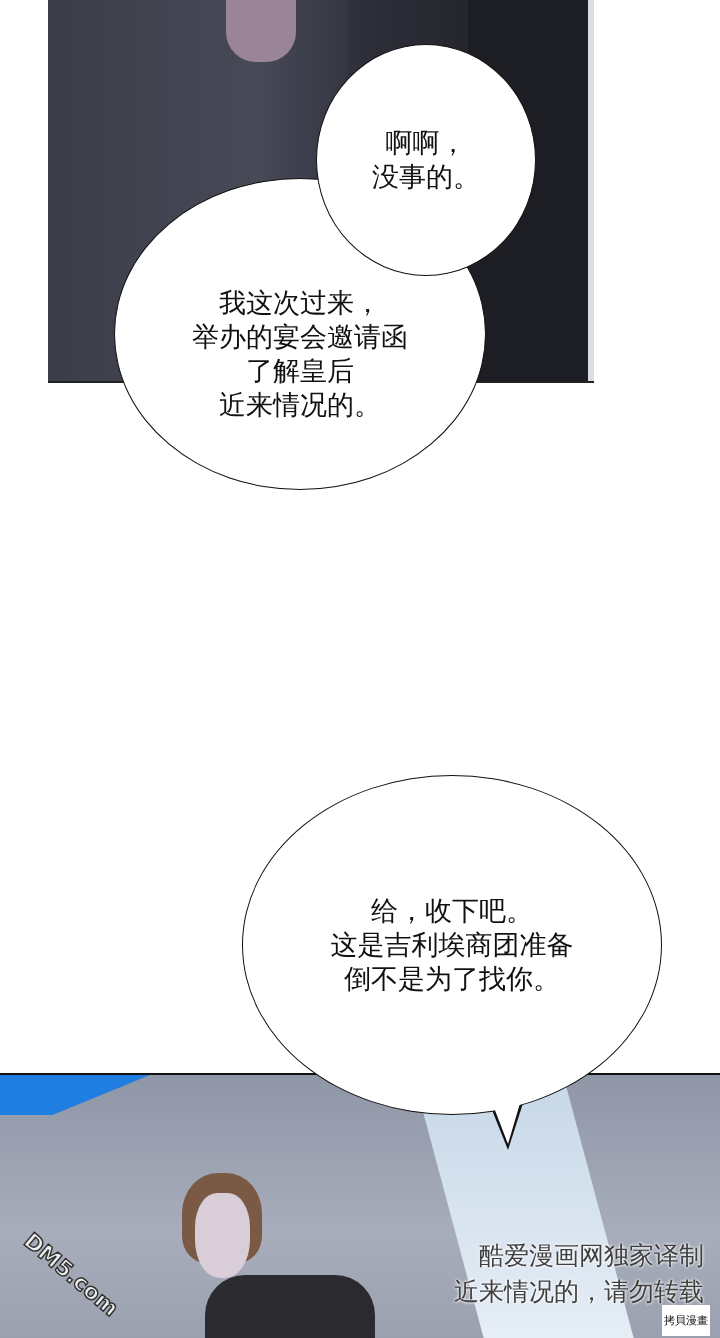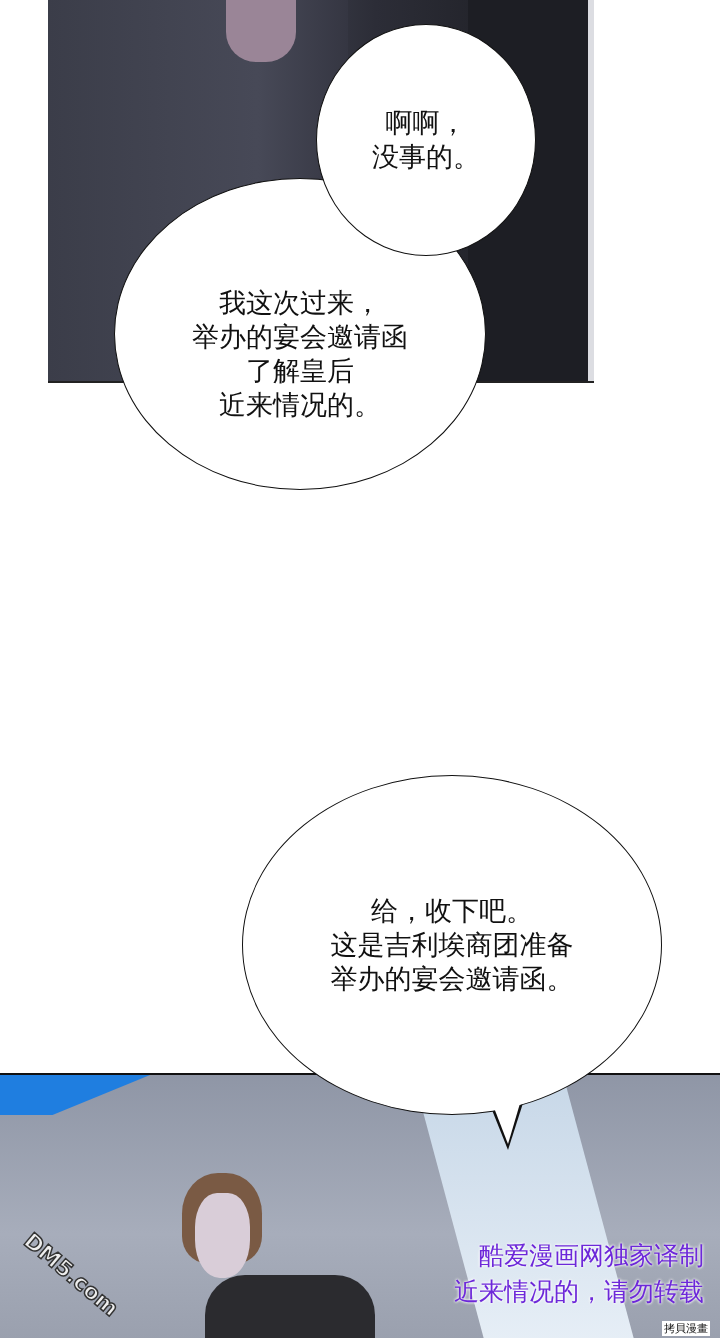--- a/index.html
+++ b/index.html
@@ -10,45 +10,45 @@
                border-bottom:2px solid #222; overflow:hidden; }
   .panel-top .coat { position:absolute; left:0; top:0; width:300px; height:381px;
                background:linear-gradient(90deg,#3b3d49,#474957 70%,#353642); }
   .panel-top .hand { position:absolute; left:178px; top:0; width:70px; height:62px;
                background:#9a8597; border-radius:0 0 30px 30px; }
   .panel-top .suit { position:absolute; left:420px; top:0; width:120px; height:381px; background:#1d1e24; }
   .panel-top .wall { position:absolute; left:540px; top:0; width:6px; height:381px; background:#dcdde2; }
   .bubble { position:absolute; background:#fff; border:1.5px solid #111; border-radius:50%;
             display:flex; align-items:center; justify-content:center; text-align:center; }
   .bubble .txt { font-size:27px; line-height:34px; color:#111; white-space:pre-line; }
-  .b1 { left:316px; top:24px; width:218px; height:230px; }
+  .b1 { left:316px; top:44px; width:218px; height:230px; }
   .b2 { left:114px; top:178px; width:370px; height:310px; }
   .b3 { left:242px; top:775px; width:418px; height:338px; }
   .tail { position:absolute; left:488px; top:1100px; width:0; height:0;
           border-left:20px solid transparent; border-right:16px solid transparent; border-top:50px solid #111; }
   .tail-in { position:absolute; left:491px; top:1100px; width:0; height:0;
           border-left:17px solid transparent; border-right:13px solid transparent; border-top:44px solid #fff; }
   .panel-bot { position:absolute; left:0; top:1073px; width:720px; height:265px;
                background:linear-gradient(180deg,#8f96a6,#a7adbb 60%,#9aa0ae);
                border-top:2px solid #111; overflow:hidden; }
   .panel-bot .sky { position:absolute; left:0; top:0; width:150px; height:40px;
                background:#1f7ee0; clip-path:polygon(0 0,100% 0,35% 100%,0 100%); }
   .panel-bot .window { position:absolute; left:450px; top:10px; width:150px; height:255px;
                background:linear-gradient(180deg,#c8d8e8,#e6eef6); transform:skewX(15deg); }
   .panel-bot .woman-hair { position:absolute; left:182px; top:98px; width:80px; height:90px;
                background:#7a5a44; border-radius:45% 45% 30% 30%; }
   .panel-bot .woman-face { position:absolute; left:195px; top:118px; width:55px; height:85px;
                background:#d9cdd8; border-radius:40% 40% 45% 45%; }
   .panel-bot .woman-body { position:absolute; left:205px; top:200px; width:170px; height:80px;
                background:#2b2b2f; border-radius:40px 40px 0 0; }
-  .wm { position:absolute; font-size:25px; color:#6d28d9; line-height:36px; text-align:right;
+  .wm { position:absolute; font-size:25px; color:#404040; line-height:36px; text-align:right;
         text-shadow:0 0 3px #fff,0 0 3px #fff; }
   .wm1 { right:16px; top:1238px; }
   .wm2 { right:16px; top:1274px; }
-  .wm3 { position:absolute; right:10px; bottom:4px; font-size:11px; color:#111; background:#fff; padding:0 2px; }
+  .wm3 { position:absolute; right:10px; bottom:4px; font-size:11px; color:#111; background:#fff; padding:8px 2px; }
   .logo { position:absolute; left:14px; top:1262px; font-size:22px; font-weight:bold; color:#eee;
           -webkit-text-stroke:1.5px #333; transform:rotate(40deg); }
 </style>
 </head>
 <body>
 
 <div class="panel-top">
   <div class="coat"></div>
   <div class="hand"></div>
   <div class="suit"></div>
@@ -72,19 +72,19 @@
   <div class="woman-hair"></div>
   <div class="woman-face"></div>
   <div class="woman-body"></div>
   <span class="wm3">拷貝漫畫</span>
 </div>
 
 <div class="tail"></div>
 <div class="bubble b3">
   <span class="txt">给，收下吧。
 这是吉利埃商团准备
-举办的宴会邀请函。</span>
+倒不是为了找你。</span>
 </div>
 <div class="tail-in"></div>
 
 <div class="wm wm1">酷爱漫画网独家译制</div>
 <div class="wm wm2">近来情况的，请勿转载</div>
 <div class="logo">DM5.com</div>
 
 </body></html>

